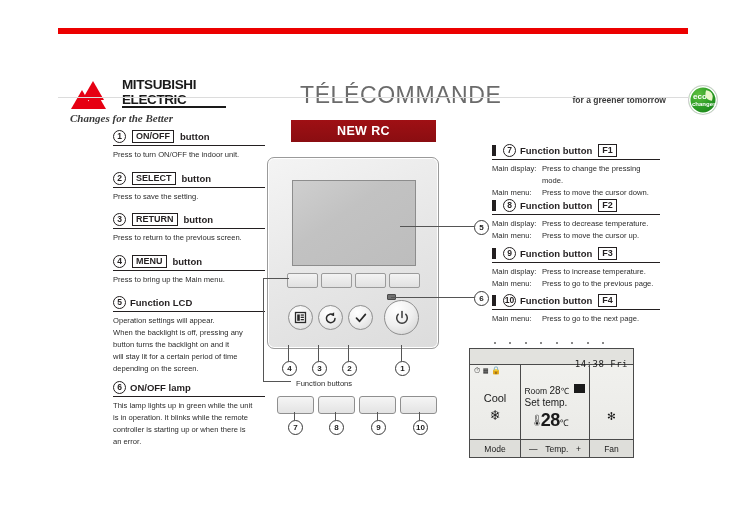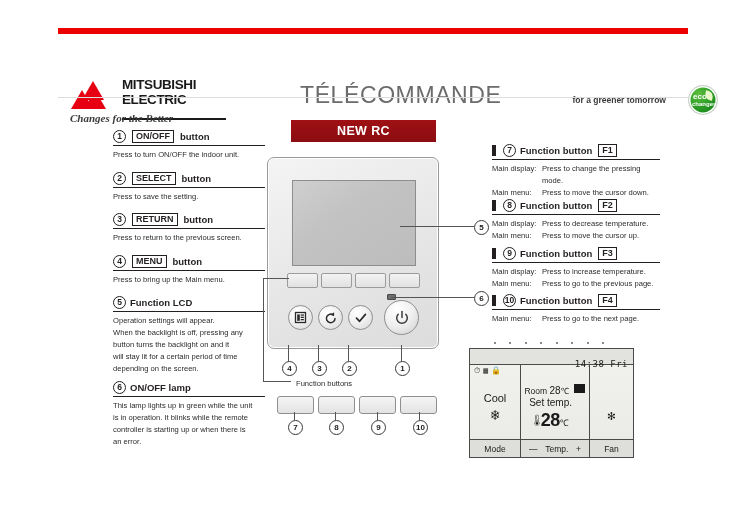--- a/index.html
+++ b/index.html
@@ -15,21 +15,21 @@
   .topbar{position:absolute;left:58px;top:28px;width:630px;height:6px;background:#ec0000;}
   .headzone{position:absolute;left:0;top:34px;width:745px;height:62px;}
   .logo{position:absolute;left:70px;top:44px;width:190px;height:44px;}
   .logo .mark{position:absolute;left:0;top:2px;width:46px;height:30px;}
   .logo .brand{position:absolute;left:52px;top:0px;line-height:1.0;}
   .logo .brand .b1,.logo .brand .b2{
     display:block;font-weight:bold;font-size:13.5px;letter-spacing:-0.4px;color:#1a1a1a;
     font-family:"Liberation Sans",sans-serif;
   }
   .logo .brand .b1{padding-bottom:1px;}
-  .logo .brand .b2{border-bottom:2.5px solid #1a1a1a;padding-bottom:12px;width:104px;}
+  .logo .brand .b2{border-bottom:2.5px solid #1a1a1a;padding-bottom:0;width:104px;}
   .logo .tag{position:absolute;left:0px;top:34px;font-style:italic;font-weight:bold;
     font-size:11px;color:#3a3a3a;font-family:"Liberation Serif",serif;}
 
   .doctitle{position:absolute;left:300px;top:48px;width:260px;text-align:left;
     font-size:23px;color:#6b6b6b;letter-spacing:0.6px;font-weight:400;}
 
   .eco{position:absolute;right:28px;top:50px;height:32px;display:flex;align-items:center;gap:23px;}
   .eco .ecotxt{font-size:8.5px;color:#3b3b3b;font-weight:bold;white-space:nowrap;}
   .eco .ecobadge{width:28px;height:28px;border-radius:50%;
     background:radial-gradient(circle at 34% 30%, #5fbf3f 0%, #2e9e26 45%, #0f7a14 100%);
@@ -127,21 +127,21 @@
   .lcd .icons span{font-size:8px;line-height:1;color:#1a1a1a;}
   .lcd .mode{position:absolute;left:0;right:0;top:28px;text-align:center;
     font-size:11px;color:#1a1a1a;font-family:"Liberation Sans",sans-serif;}
   .lcd .modeicon{position:absolute;left:0;right:0;top:44px;text-align:center;
     font-size:15px;color:#1a1a1a;line-height:1;}
   .lcd .room{position:absolute;left:0;right:0;top:20px;text-align:center;
     font-size:8.5px;color:#1a1a1a;font-family:"Liberation Sans",sans-serif;white-space:nowrap;}
   .lcd .room b{font-size:10px;font-weight:normal;}
   .lcd .room .box{display:inline-block;width:9px;height:7px;border:1.1px solid #1a1a1a;
     background:#1a1a1a;margin-left:2px;vertical-align:1px;}
-  .lcd .setlbl{position:absolute;left:0;right:17px;top:33px;text-align:right;
+  .lcd .setlbl{position:absolute;left:0;right:17px;top:33px;text-align:center;
     font-size:10px;color:#1a1a1a;font-family:"Liberation Sans",sans-serif;}
   .lcd .bigtemp{position:absolute;left:0;right:0;top:46px;text-align:center;
     font-size:18px;font-weight:bold;color:#1a1a1a;font-family:"Liberation Sans",sans-serif;
     letter-spacing:-0.5px;}
   .lcd .bigtemp small{font-size:9px;font-weight:normal;}
   .lcd .thermo{position:absolute;left:10px;top:50px;font-size:11px;color:#1a1a1a;}
   .lcd .fanicon{position:absolute;left:0;right:0;top:44px;text-align:center;
     font-size:13px;color:#1a1a1a;}
   .lcd .softbar{position:absolute;left:0;right:0;bottom:0;height:17px;
     border-top:1.1px solid #4a4a4a;display:flex;background:#dedeDA;}

